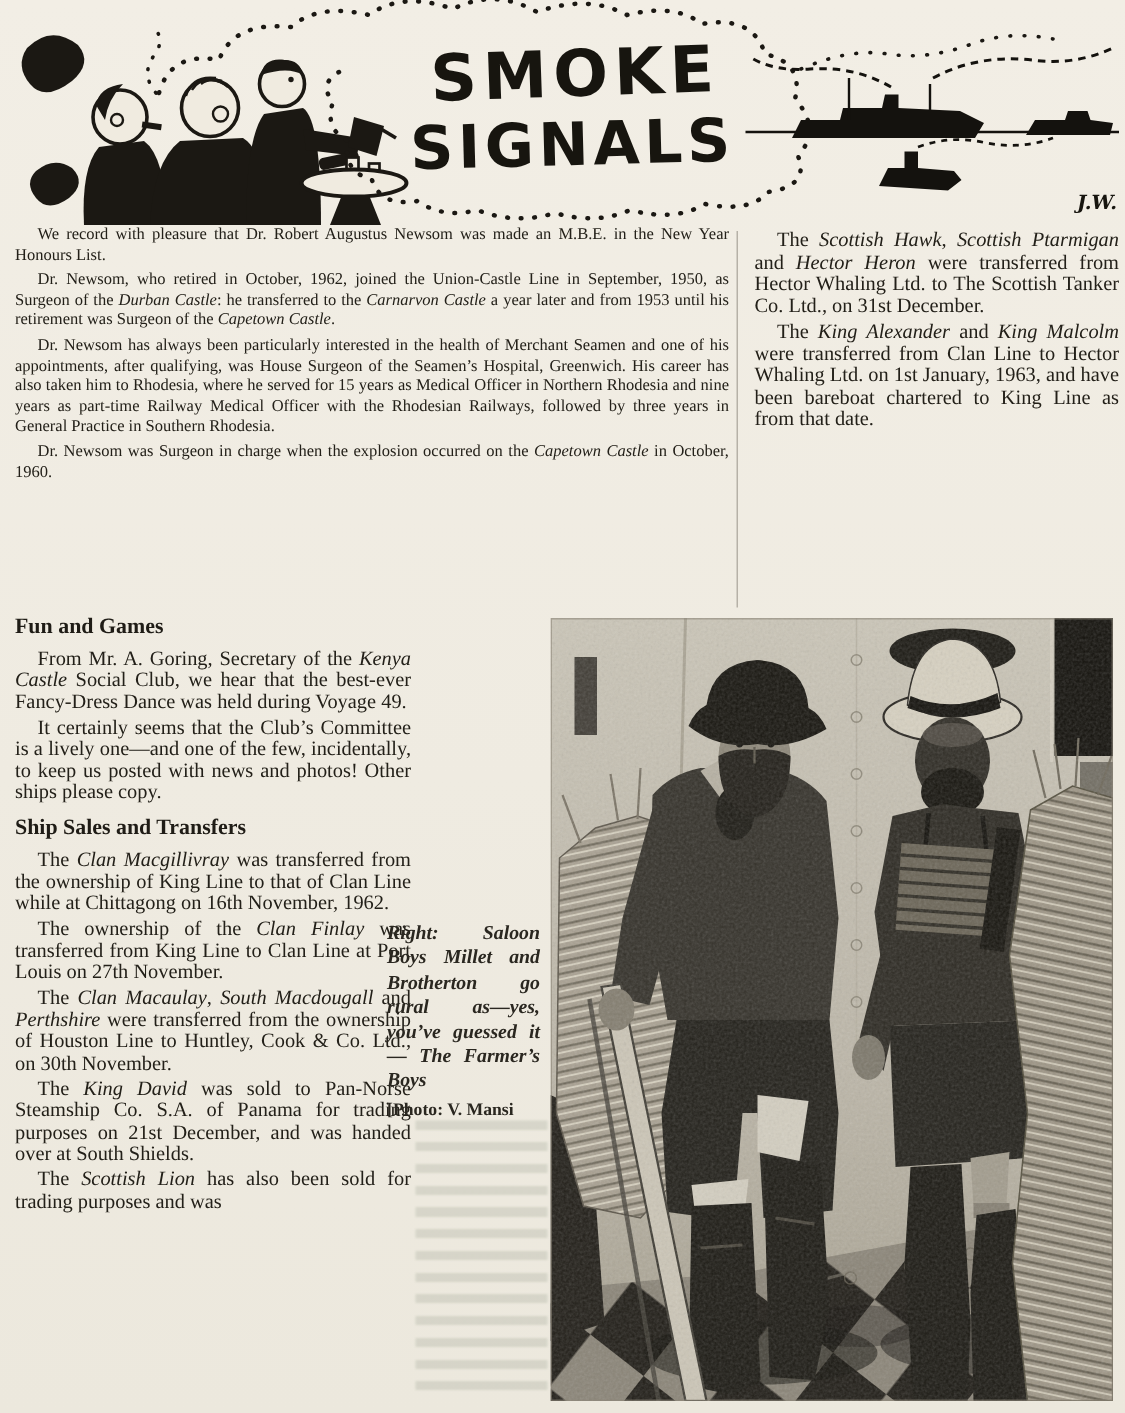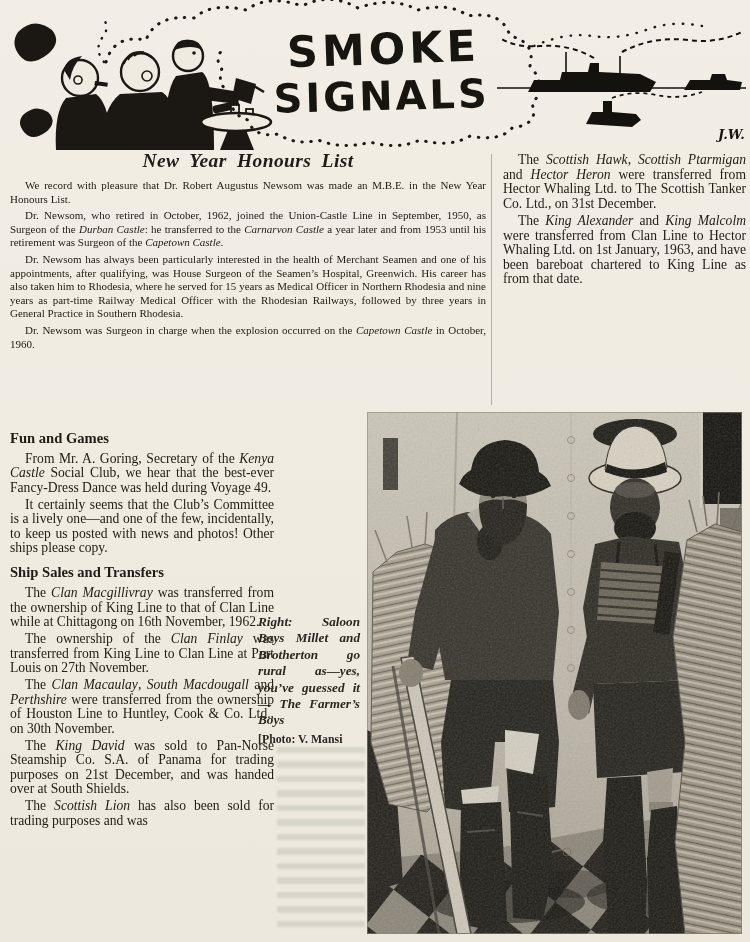--- a/index.html
+++ b/index.html
@@ -14,21 +14,21 @@
   .lead h2{
     margin:0 0 7px 0;text-align:center;font-style:italic;font-weight:bold;
     font-size:19.5px;word-spacing:5px;letter-spacing:.4px;color:#201d17;
   }
   .para{margin:0 0 3px 0;text-align:justify;text-indent:15px;}
   .para.noindent{text-indent:0;}
   .lead .para{font-size:11px;line-height:13.6px;}
   .divider{position:absolute;left:491px;top:154px;width:1px;height:251px;background:#b6b1a7;}
   .rcol{position:absolute;left:503px;top:153px;width:243px;}
   .rcol .para{font-size:13.6px;line-height:14.5px;}
-  .lcol{position:absolute;left:10px;top:430px;width:264px;}
+  .lcol{position:absolute;left:10px;top:410px;width:264px;}
   .lcol .para{font-size:13.6px;line-height:14.35px;}
   .lcol h3{font-size:14.6px;margin:9px 0 5px 0;color:#1f1c16;font-family:"Liberation Serif",serif;}
   .lcol section:first-child h3{margin-top:0;}
   .caption{position:absolute;left:258px;top:614px;width:102px;}
   .caption .cap{
     margin:0;font-style:italic;font-weight:bold;font-size:13.2px;line-height:16.4px;
     text-align:justify;color:#2a2720;
   }
   .caption .credit{margin:3px 0 0 0;font-size:11.8px;font-weight:bold;color:#2a2720;}
   .photo{position:absolute;left:367px;top:412px;width:375px;height:522px;margin:0;}
@@ -101,21 +101,20 @@
     <path d="M586,124 L592,112 L603,112 L603,101 L612,101 L612,112 L636,114 L641,120 L632,127 Z"></path>
     <path fill="none" stroke="#14120e" stroke-width="2" stroke-dasharray="5 4" d="M594,58 Q570,44 540,46 Q516,48 500,38"></path>
     <path fill="none" stroke="#14120e" stroke-width="2" stroke-dasharray="5 4" d="M622,52 Q652,36 688,40 Q716,44 742,32"></path>
     <path fill="none" stroke="#14120e" stroke-width="1.8" stroke-dasharray="4 4" d="M612,98 Q634,90 656,95 Q680,100 702,92"></path>
   </g>
   <text x="718" y="139" font-family="'DejaVu Serif',serif" font-style="italic" font-weight="bold" font-size="13" fill="#17150f">J.W.</text>
 </svg>
 </div>
 
 <section class="lead">
-  <h2>New Year Honours List</h2>
   <div>
 
   <p class="para"><span>We record with pleasure that Dr. Robert Augustus Newsom was made an M.B.E. in the New Year Honours List.</span></p>
       <p class="para"><span>Dr. Newsom, who retired in October, 1962, joined the Union-Castle Line in September, 1950, as Surgeon of the </span><i>Durban Castle</i><span>: he transferred to the </span><i>Carnarvon Castle</i><span> a year later and from 1953 until his retirement was Surgeon of the </span><i>Capetown Castle</i><span>.</span></p>
       <p class="para"><span>Dr. Newsom has always been particularly interested in the health of Merchant Seamen and one of his appointments, after qualifying, was House Surgeon of the Seamen’s Hospital, Greenwich. His career has also taken him to Rhodesia, where he served for 15 years as Medical Officer in Northern Rhodesia and nine years as part-time Railway Medical Officer with the Rhodesian Railways, followed by three years in General Practice in Southern Rhodesia.</span></p>
       <p class="para"><span>Dr. Newsom was Surgeon in charge when the explosion occurred on the </span><i>Capetown Castle</i><span> in October, 1960.</span></p>
     </div>
 </section>
 
 <div class="divider"></div>

